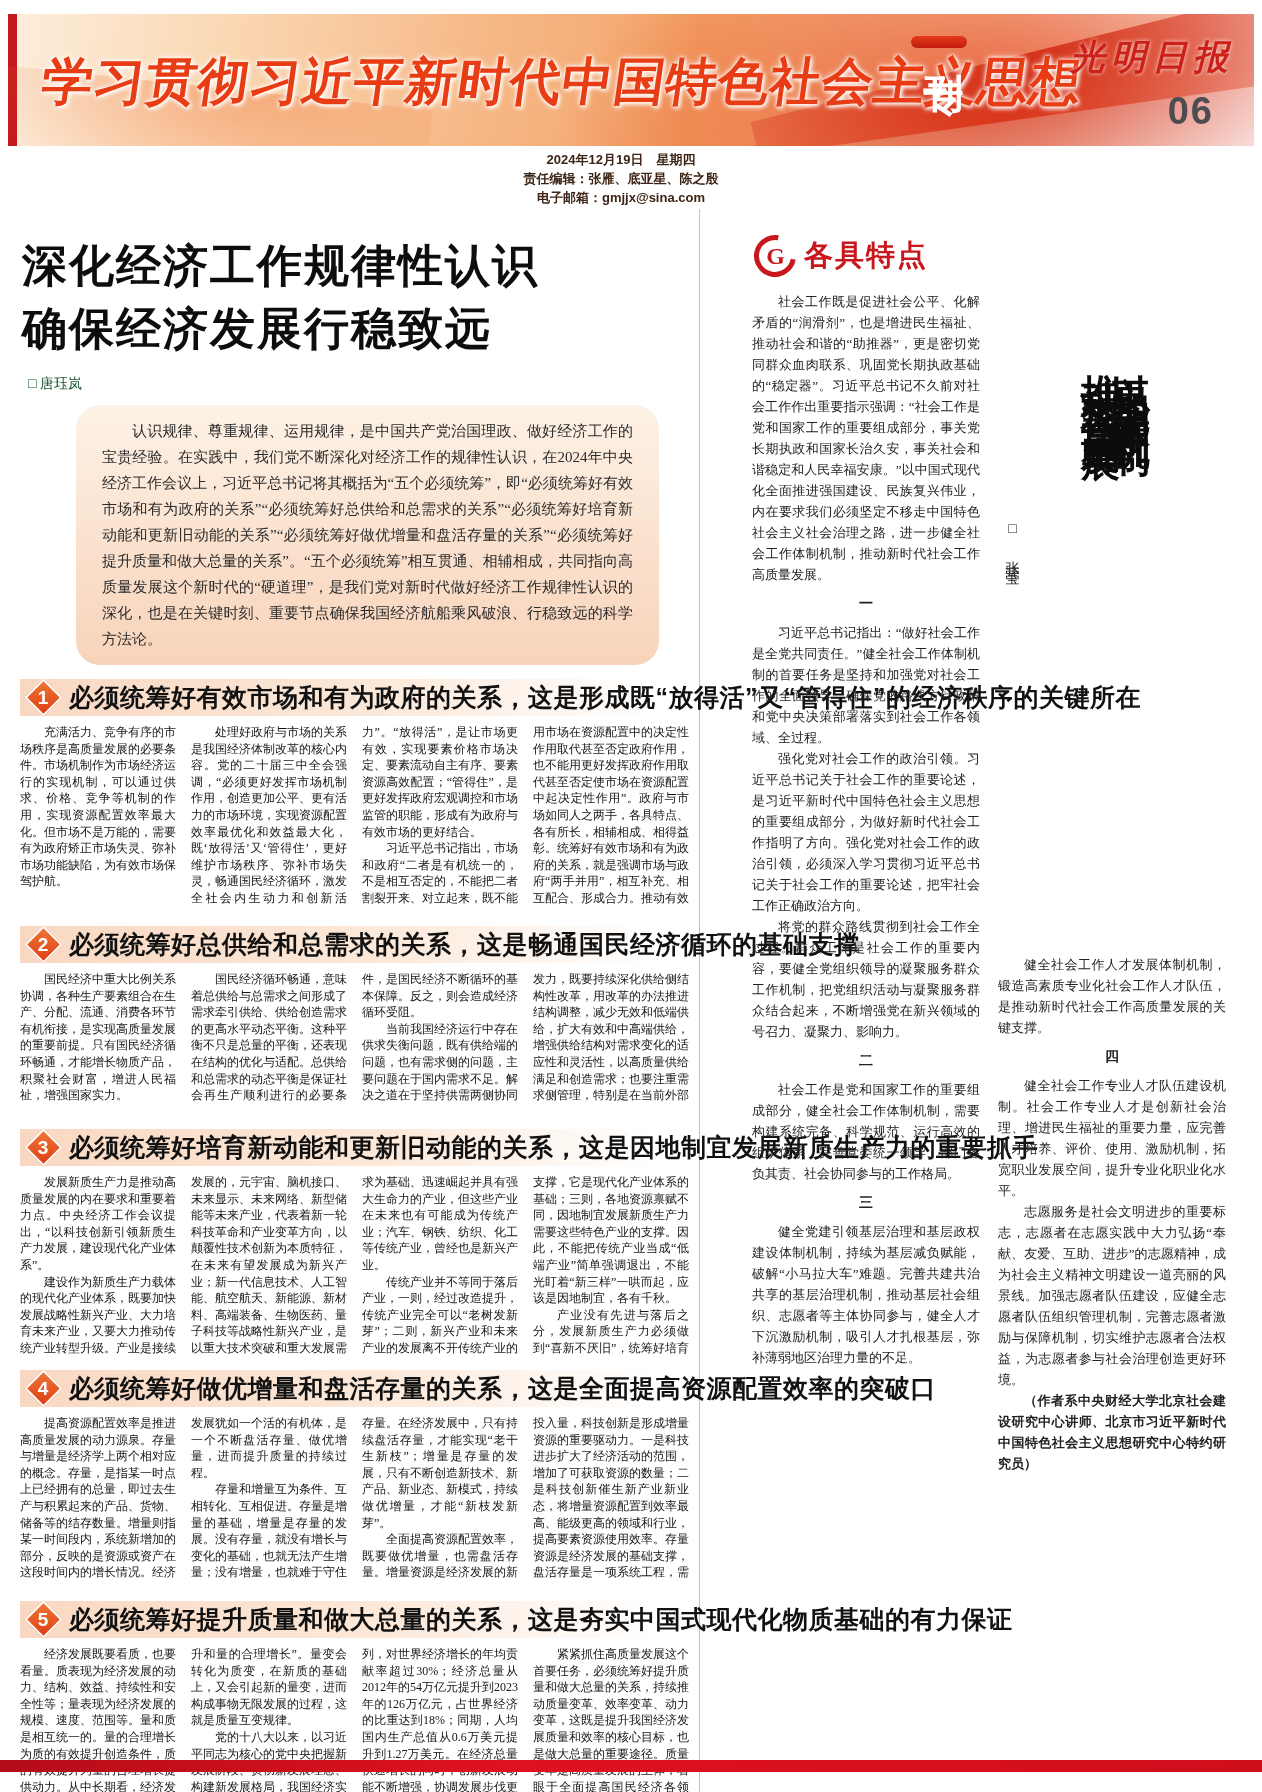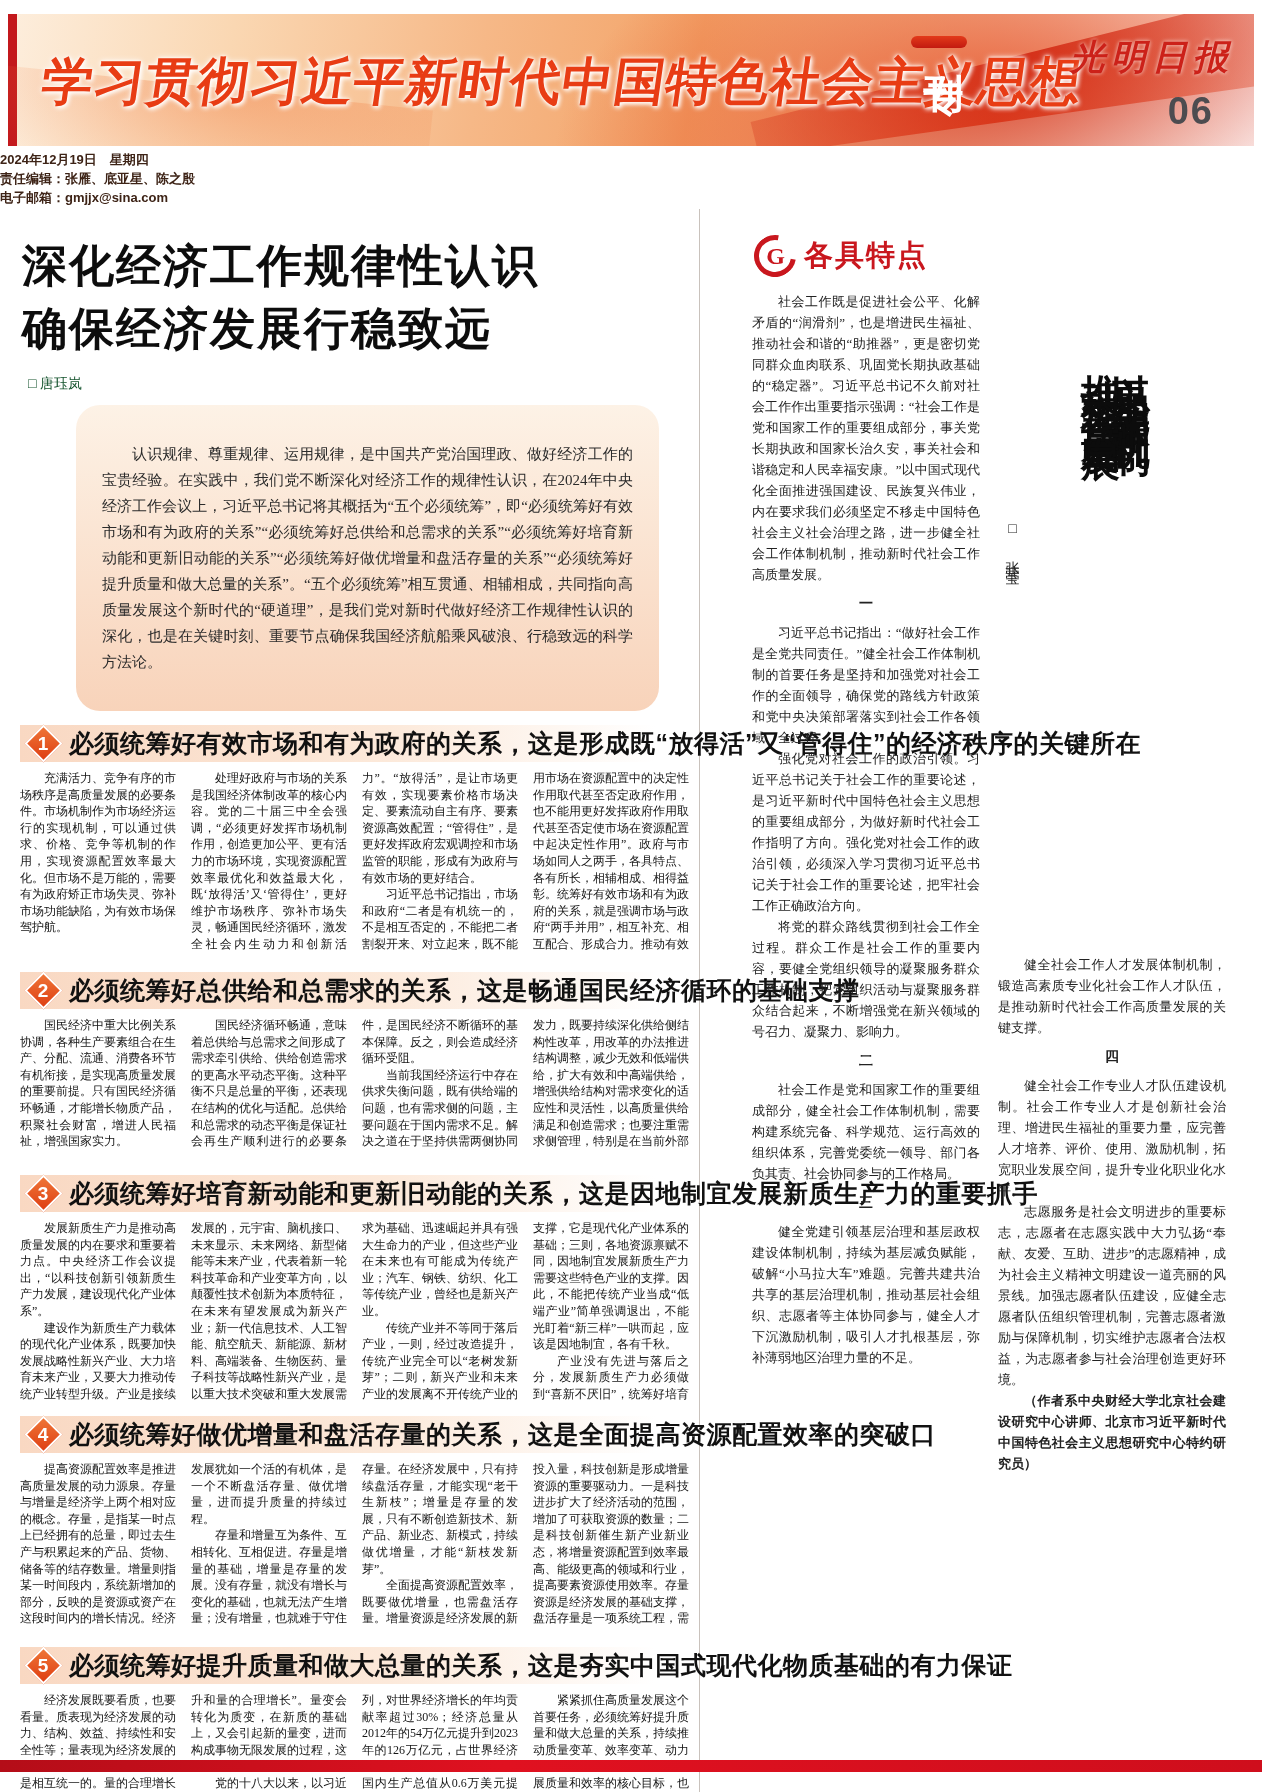--- a/index.html
+++ b/index.html
@@ -44,37 +44,37 @@
     color:#cc2119; font-weight:bold; font-size:35px; letter-spacing:6px;
     font-style:italic; font-family:"Liberation Serif","DejaVu Serif",serif;
     text-shadow:0 0 4px rgba(255,255,255,.8);
   }
   .pagenum {
     position:absolute; right:40px; top:76px; z-index:4;
     font-family:"Liberation Sans","DejaVu Sans",sans-serif;
     font-size:38px; font-weight:bold; color:#4d4c50; letter-spacing:2px;
   }
   .dateblock {
-    text-align:left; padding:4px 20px 0 0;
+    text-align:center; padding:4px 20px 0 0;
     font-family:"Liberation Sans","DejaVu Sans",sans-serif;
     font-size:13px; font-weight:bold; color:#3d2316; line-height:19px;
   }
   
   .mainrow { display:flex; padding:0 8px; margin-top:2px; }
   .leftcol { width:692px; padding:0 10px 0 12px; border-right:1px solid #c9c2bc; }
   .rightcol { flex:1; padding:0 10px 0 52px; position:relative; }
 
   
   .headline {
     margin:26px 0 0 2px; font-size:45px; line-height:63px; font-weight:900;
     color:#0d0d0d; letter-spacing:2px; font-family:"Liberation Serif","DejaVu Serif",serif;
   }
   .byline { margin:14px 0 0 8px; font-size:14px; color:#14532d; }
   .intro {
-    margin:12px 30px 14px 56px; padding:36px 26px;
+    margin:12px 30px 14px 56px; padding:13px 26px;
     background:linear-gradient(#fdf2e6,#f8d3ba); border-radius:24px;
     font-size:15px; line-height:26px; text-align:justify; color:#2b2b2b;
   }
   .intro p { text-indent:2em; }
   .section { margin-top:10px; }
   .sec-head {
     position:relative; height:37px; display:flex; align-items:center;
     background:linear-gradient(90deg,#f9d8c2 0%,#fcE9da 55%,#fff 95%);
     margin-bottom:8px;
   }

